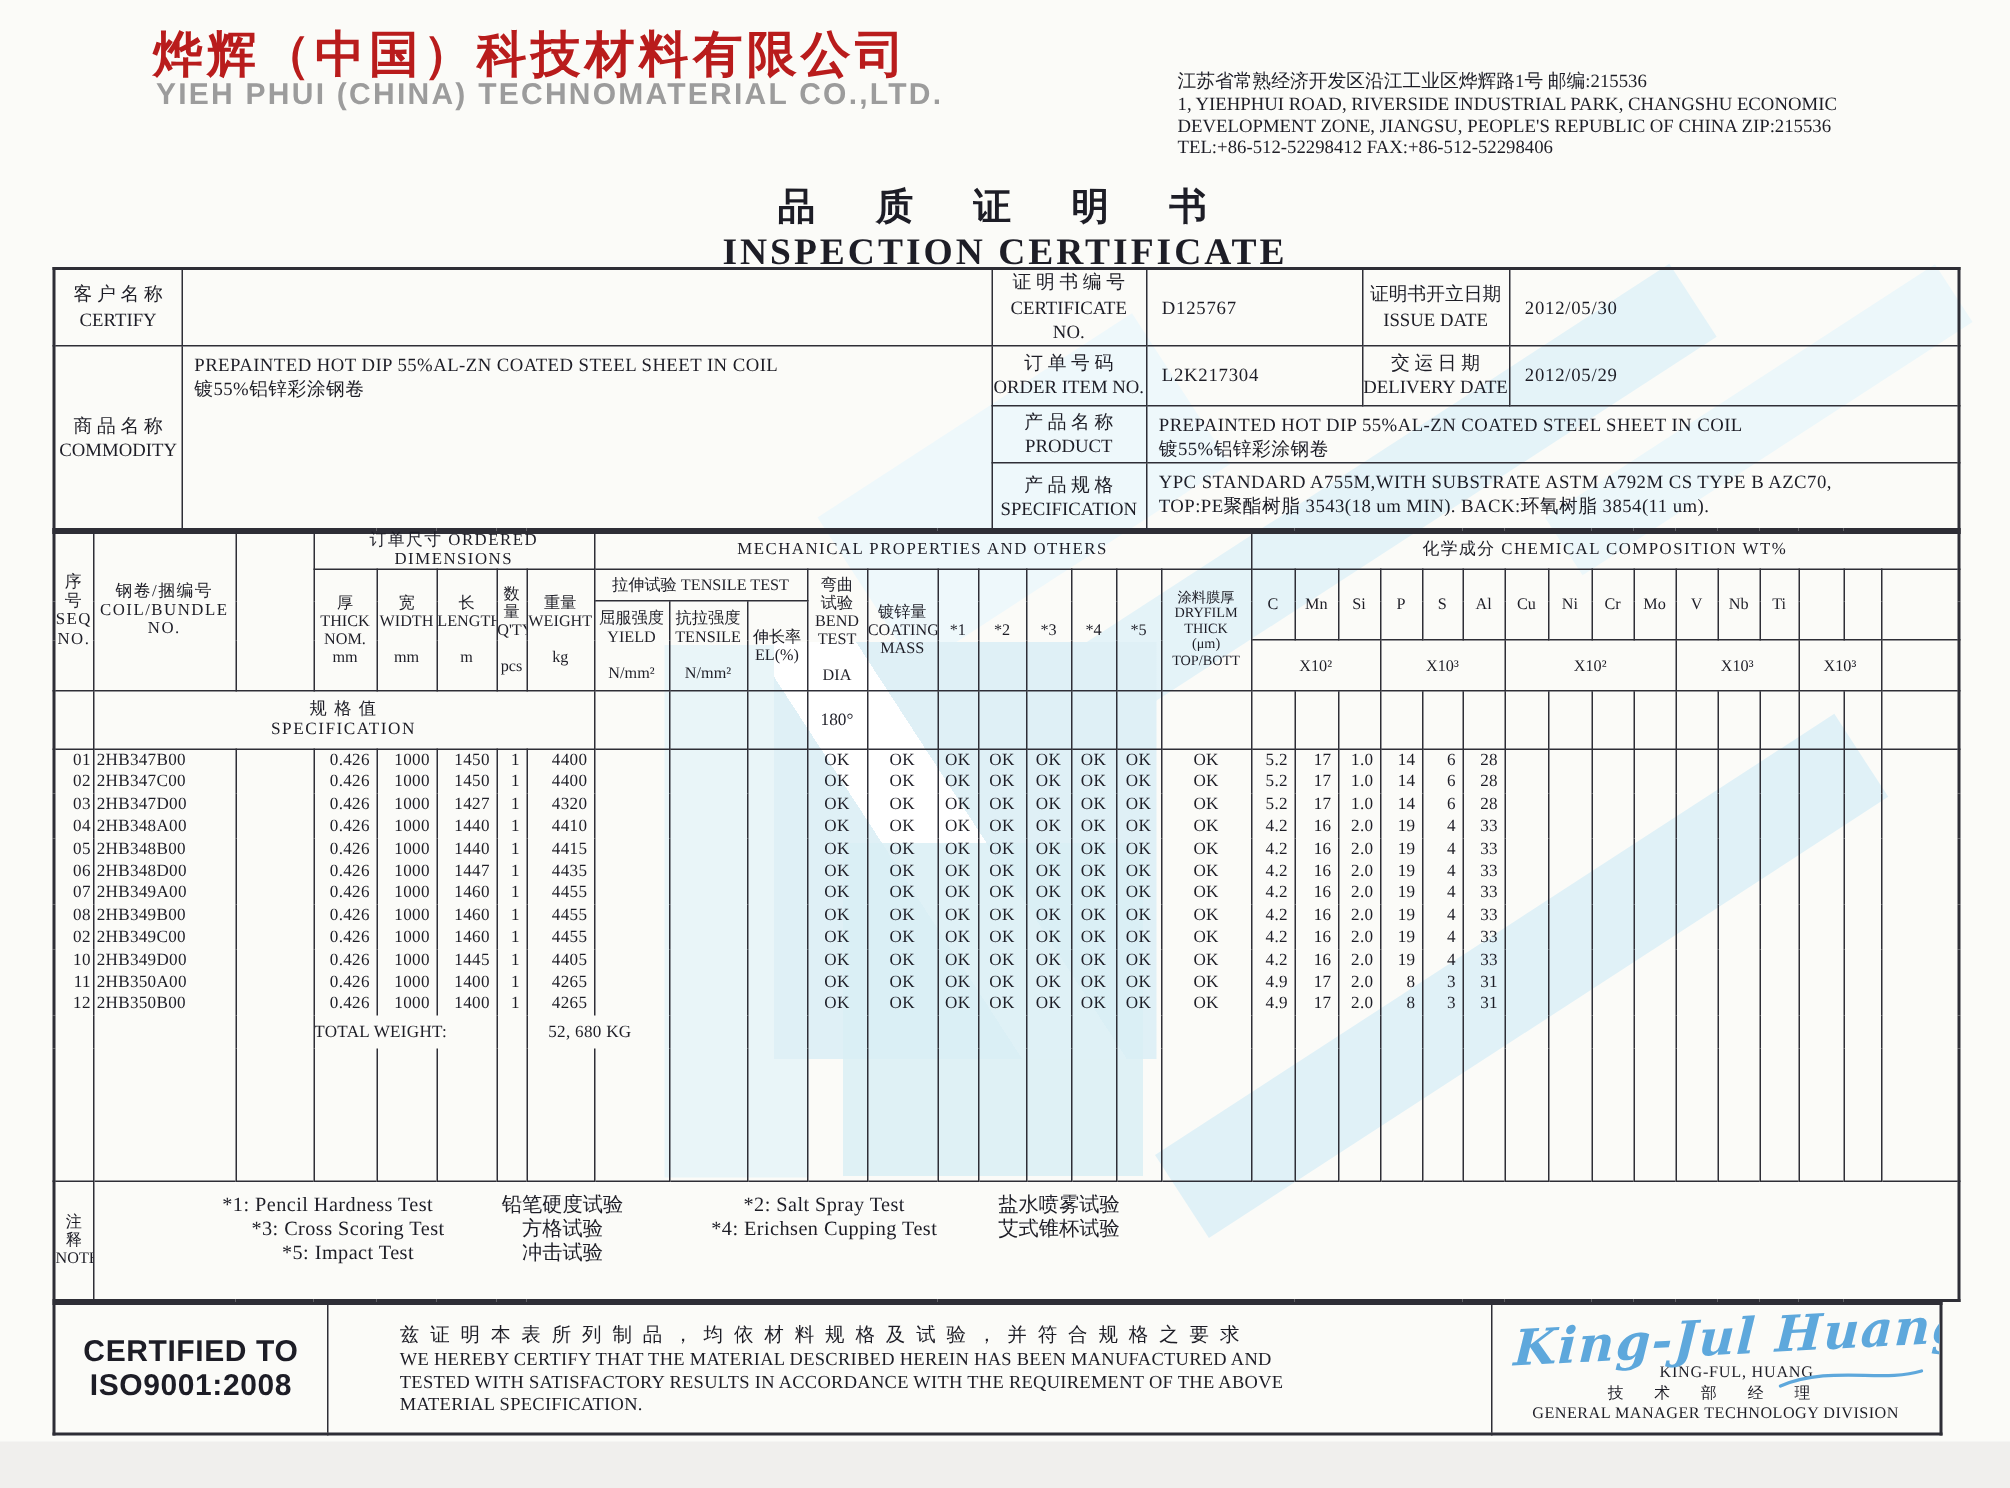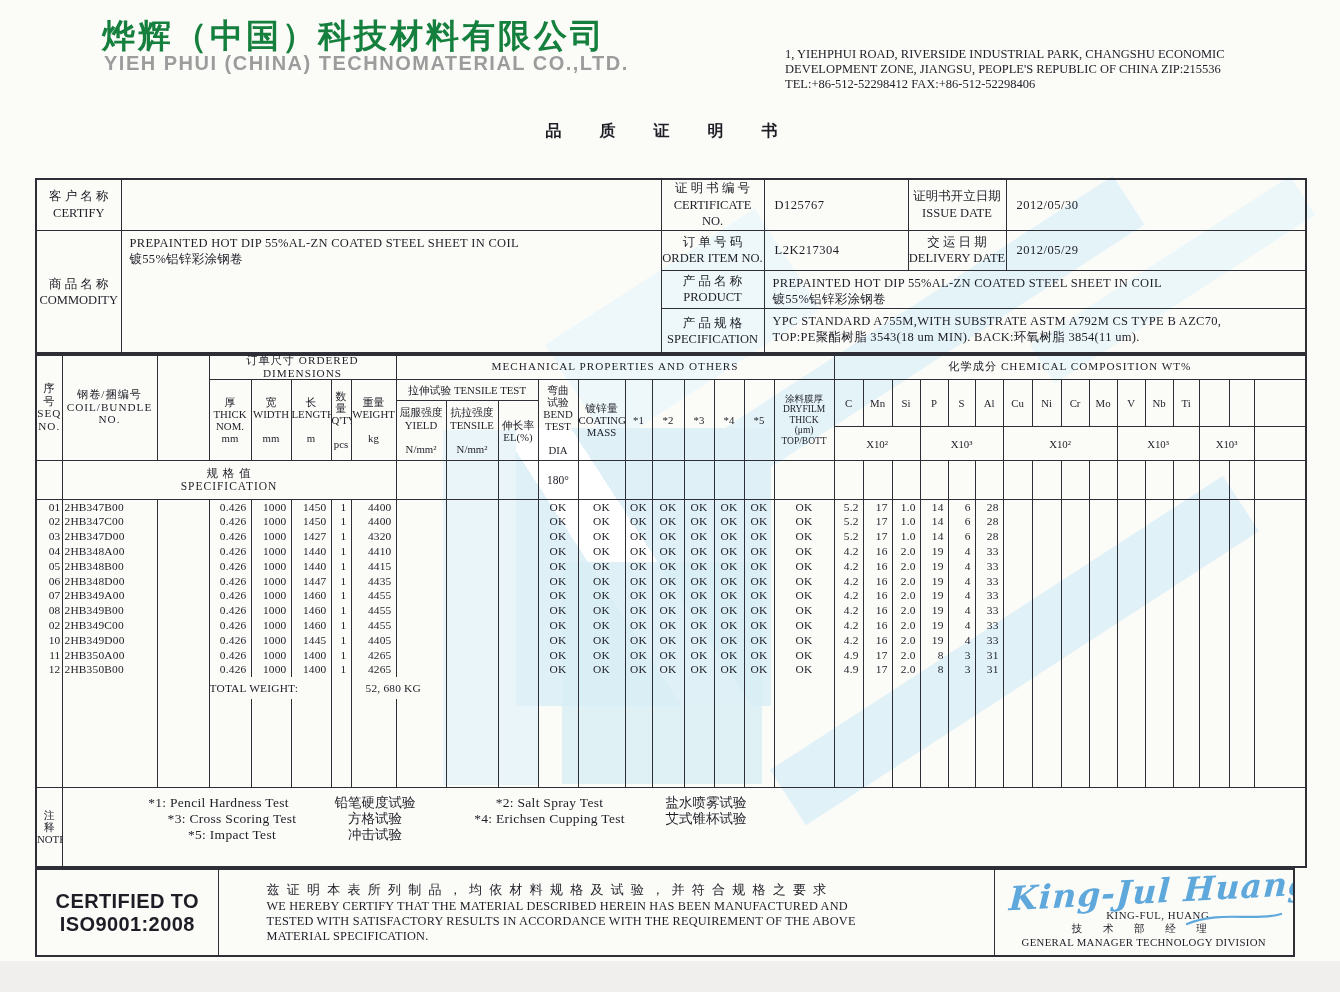--- a/index.html
+++ b/index.html
@@ -23,31 +23,31 @@
               background:linear-gradient(57deg,#dff0f6 38%,#ffffff 38%,#ffffff 54%,#dff0f6 54%); }
   .wm-sq2   { left:562px; top:562px; width:200px; height:222px; background:#d9eef5; opacity:.85; }
   .scan-bottom { position:absolute; left:0; top:961px; width:1340px; height:31px; background:#f0efed; z-index:3; }
 
   .content { position:absolute; inset:0; z-index:2; }
 
   
   .logo { position:absolute; left:30px; top:12px; }
   .company-zh {
     position:absolute; left:102px; top:14px; font-family:"Liberation Sans",sans-serif;
-    font-size:33px; font-weight:bold; color:#15803d; letter-spacing:3px; white-space:nowrap;
+    font-size:33px; font-weight:bold; color:#b91c1c; letter-spacing:3px; white-space:nowrap;
   }
   .company-en {
     position:absolute; left:104px; top:52px; font-family:"Liberation Sans",sans-serif;
     font-size:20px; font-weight:bold; color:#9c9c9c; letter-spacing:1.5px; white-space:nowrap;
   }
   .address { position:absolute; left:785px; top:47px; font-size:12.5px; line-height:1.18; white-space:nowrap; }
 
   
   .doc-title { position:absolute; left:0; top:121px; width:1340px; text-align:center; }
-  .title-zh { font-size:16px; font-weight:bold; letter-spacing:17px; }
+  .title-zh { font-size:25px; font-weight:bold; letter-spacing:17px; }
   .title-en { font-size:25px; font-weight:600; letter-spacing:2px; margin-top:1px; }
 
   
   table { border-collapse:collapse; table-layout:fixed; }
   td { border:1px solid #2e2e36; padding:0; vertical-align:middle; text-align:center; overflow:hidden; }
   .ml { white-space:pre-line; }
 
   
   .info-table { position:absolute; left:35px; top:178px; width:1270px; border:2px solid #2e2e36; }
   .info-table td { font-size:12.5px; line-height:1.32; }
@@ -113,27 +113,29 @@
     <div class="wm-vert"></div>
     <div class="wm-sq"></div>
     <div class="wm-sq2"></div>
   </div>
 
   <div class="content">
 
     <div class="company-zh">烨辉（中国）科技材料有限公司</div>
     <div class="company-en">YIEH PHUI (CHINA) TECHNOMATERIAL CO.,LTD.</div>
     <div class="address">
+      <div>江苏省常熟经济开发区沿江工业区烨辉路1号 邮编:215536</div>
       <div>1, YIEHPHUI ROAD, RIVERSIDE INDUSTRIAL PARK, CHANGSHU ECONOMIC</div>
       <div>DEVELOPMENT ZONE, JIANGSU, PEOPLE'S REPUBLIC OF CHINA ZIP:215536</div>
       <div>TEL:+86-512-52298412  FAX:+86-512-52298406</div>
     </div>
 
     <div class="doc-title">
       <div class="title-zh">品 质 证 明 书</div>
+      <div class="title-en">INSPECTION CERTIFICATE</div>
     </div>
 
     <table class="info-table">
       <colgroup>
         <col style="width:85px">
           <col style="width:540px">
           <col style="width:103px">
         <col style="width:144px">
           <col style="width:98px">
           <col style="width:300px">

